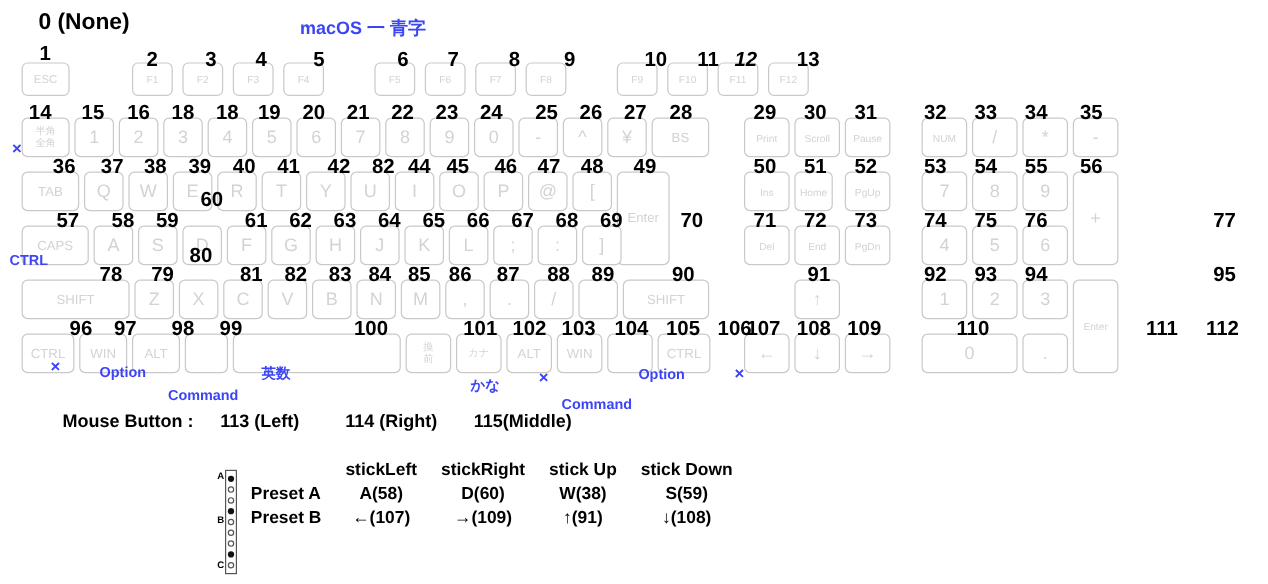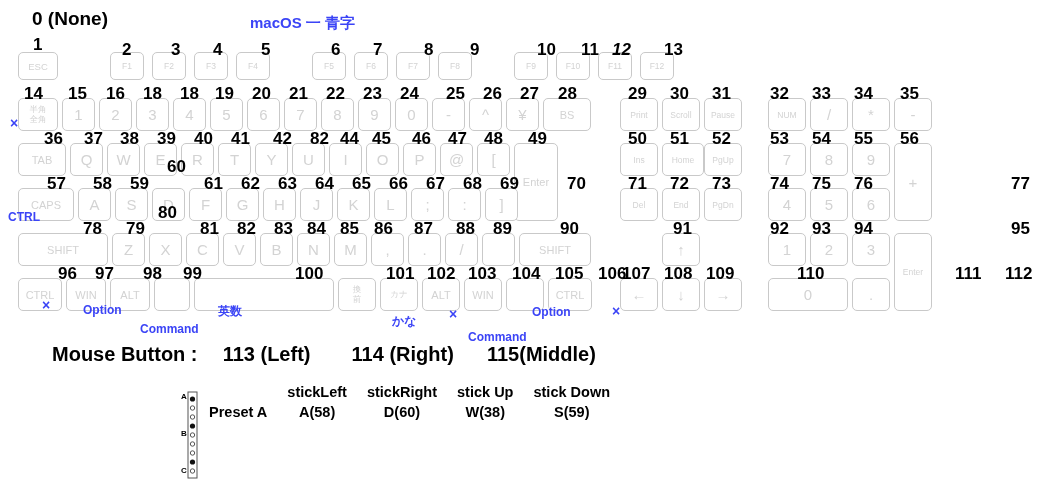--- a/index.html
+++ b/index.html
@@ -8,21 +8,21 @@
   .abs{position:absolute;}
   .num{font-weight:bold;font-size:17px;color:#000;line-height:1;white-space:nowrap;}
   .keycap{box-sizing:border-box;border:1.5px solid #c9c9c9;border-radius:5px;color:#d3d3d3;font-size:15px;display:flex;align-items:center;justify-content:center;background:#fff;}
   .keycap.small{font-size:9.5px;}
   .keycap.tiny{font-size:8.5px;}
   .keycap.lbl{font-size:11px;}
   .title{font-weight:bold;font-size:19px;color:#000;}
   .bluenote{color:#3b44f6;font-size:13px;font-weight:bold;white-space:nowrap;}
   .bluesmall{color:#3b44f6;font-size:12px;font-weight:bold;white-space:nowrap;}
   .bluex{color:#3b44f6;font-size:14px;font-weight:bold;}
-  .mouseline{font-weight:bold;font-size:20px;color:#000;white-space:nowrap;}
+  .mouseline{font-weight:bold;font-size:15px;color:#000;white-space:nowrap;}
   table.presets{position:absolute;border-collapse:collapse;}
   table.presets td,table.presets th{font-size:14.5px;font-weight:bold;color:#000;padding:2px 10px;text-align:center;white-space:nowrap;}
   table.presets td.rowlabel{text-align:left;padding-left:4px;}
   .stickhdr{font-size:15px;font-weight:bold;}
   .connector{position:absolute;}
   .conn-label{position:absolute;font-size:8px;font-weight:bold;color:#000;}
 </style>
 </head>
 <body>
 
@@ -78,21 +78,21 @@
       <div class="abs keycap" style="left: 218px; top: 143px; width: 33px; height: 33px;">T</div>
       <div class="abs keycap" style="left: 255px; top: 143px; width: 33px; height: 33px;">Y</div>
       <div class="abs keycap" style="left: 292px; top: 143px; width: 33px; height: 33px;">U</div>
       <div class="abs keycap" style="left: 329px; top: 143px; width: 33px; height: 33px;">I</div>
       <div class="abs keycap" style="left: 366px; top: 143px; width: 33px; height: 33px;">O</div>
       <div class="abs keycap" style="left: 403px; top: 143px; width: 33px; height: 33px;">P</div>
       <div class="abs keycap" style="left: 440px; top: 143px; width: 33px; height: 33px;">@</div>
       <div class="abs keycap" style="left: 477px; top: 143px; width: 33px; height: 33px;">[</div>
       <div class="abs keycap lbl" style="left: 514px; top: 143px; width: 44px; height: 78px;">Enter</div>
       <div class="abs keycap tiny" style="left: 620px; top: 143px; width: 38px; height: 33px;">Ins</div>
-      <div class="abs keycap tiny" style="left: 662px; top: 143px; width: 42px; height: 33px;">Home</div>
+      <div class="abs keycap tiny" style="left: 662px; top: 143px; width: 32px; height: 33px;">Home</div>
       <div class="abs keycap tiny" style="left: 704px; top: 143px; width: 38px; height: 33px;">PgUp</div>
       <div class="abs keycap" style="left: 768px; top: 143px; width: 38px; height: 33px;">7</div>
       <div class="abs keycap" style="left: 810px; top: 143px; width: 38px; height: 33px;">8</div>
       <div class="abs keycap" style="left: 852px; top: 143px; width: 38px; height: 33px;">9</div>
       <div class="abs keycap" style="left: 894px; top: 143px; width: 38px; height: 78px;">+</div>
       <div class="abs keycap lbl" style="left: 18px; top: 188px; width: 56px; height: 33px;">CAPS</div>
       <div class="abs keycap" style="left: 78px; top: 188px; width: 33px; height: 33px;">A</div>
       <div class="abs keycap" style="left: 115px; top: 188px; width: 33px; height: 33px;">S</div>
       <div class="abs keycap" style="left: 152px; top: 188px; width: 33px; height: 33px;">D</div>
       <div class="abs keycap" style="left: 189px; top: 188px; width: 33px; height: 33px;">F</div>
@@ -316,16 +316,23 @@
       </tr>
     </thead>
     <tbody id="preset-body">
         <tr>
           <td class="rowlabel">Preset A</td>
           <td>A(58)</td>
           <td>D(60)</td>
           <td>W(38)</td>
           <td>S(59)</td>
         </tr>
+        <tr>
+          <td class="rowlabel">Preset B</td>
+          <td>←(107)</td>
+          <td>→(109)</td>
+          <td>↑(91)</td>
+          <td>↓(108)</td>
+        </tr>
       </tbody>
   </table>
 
 </div>
 
 </body></html>

